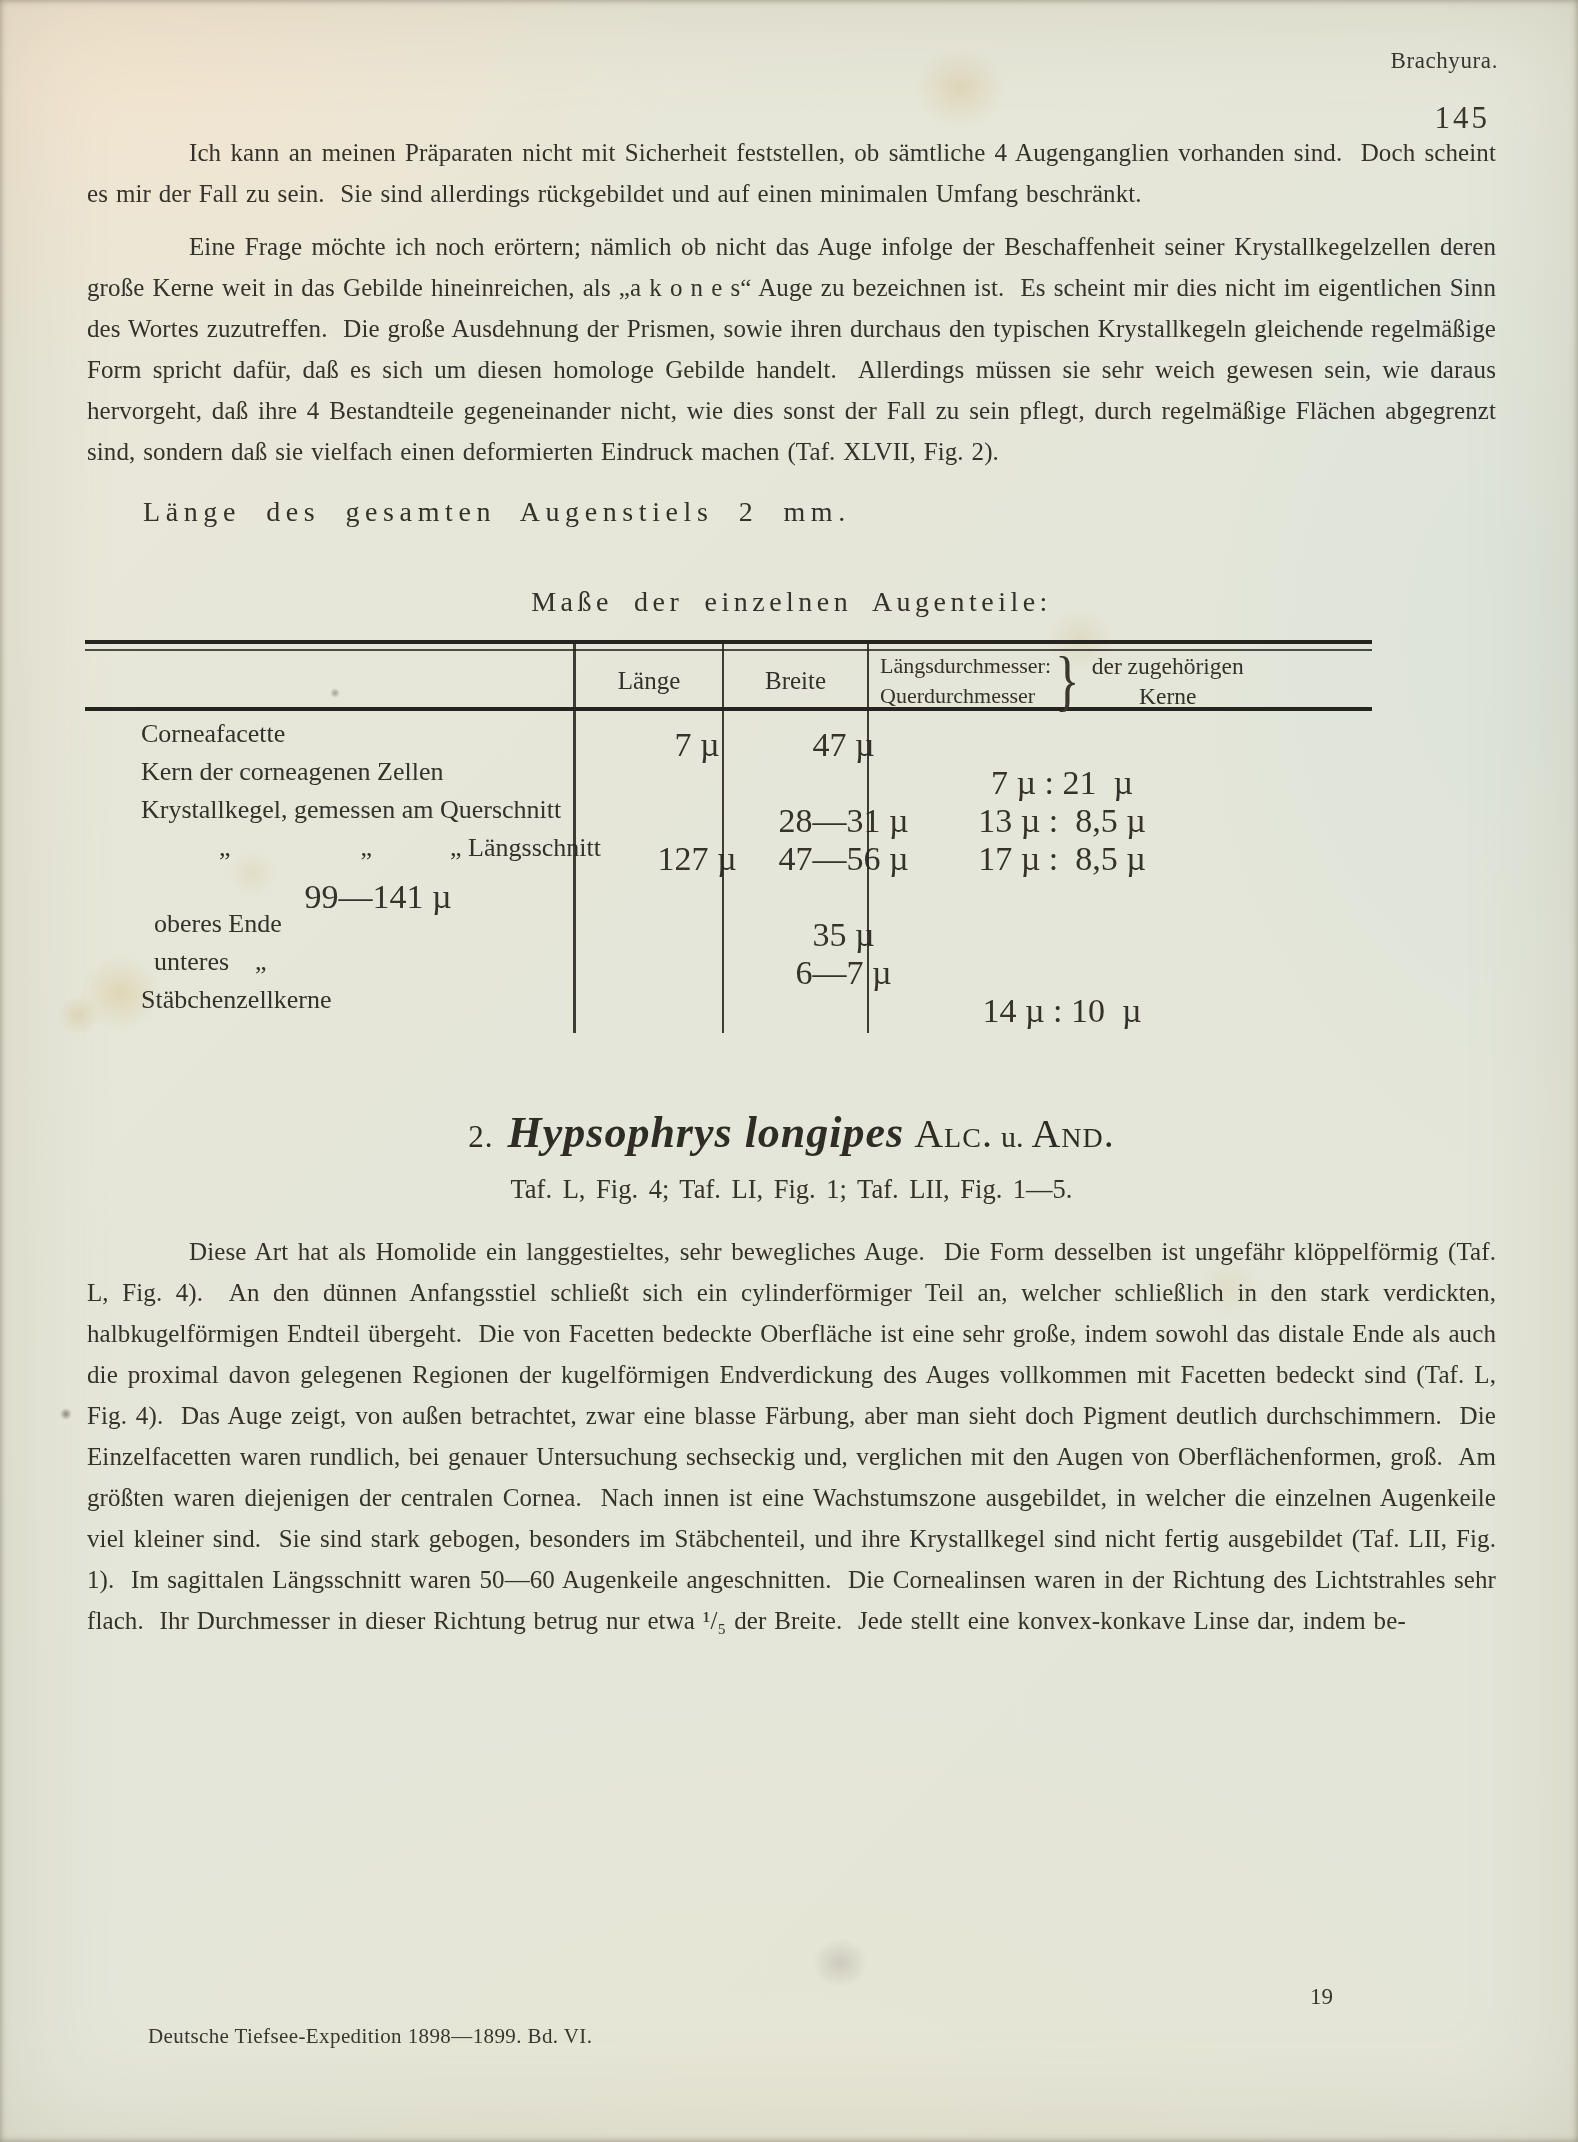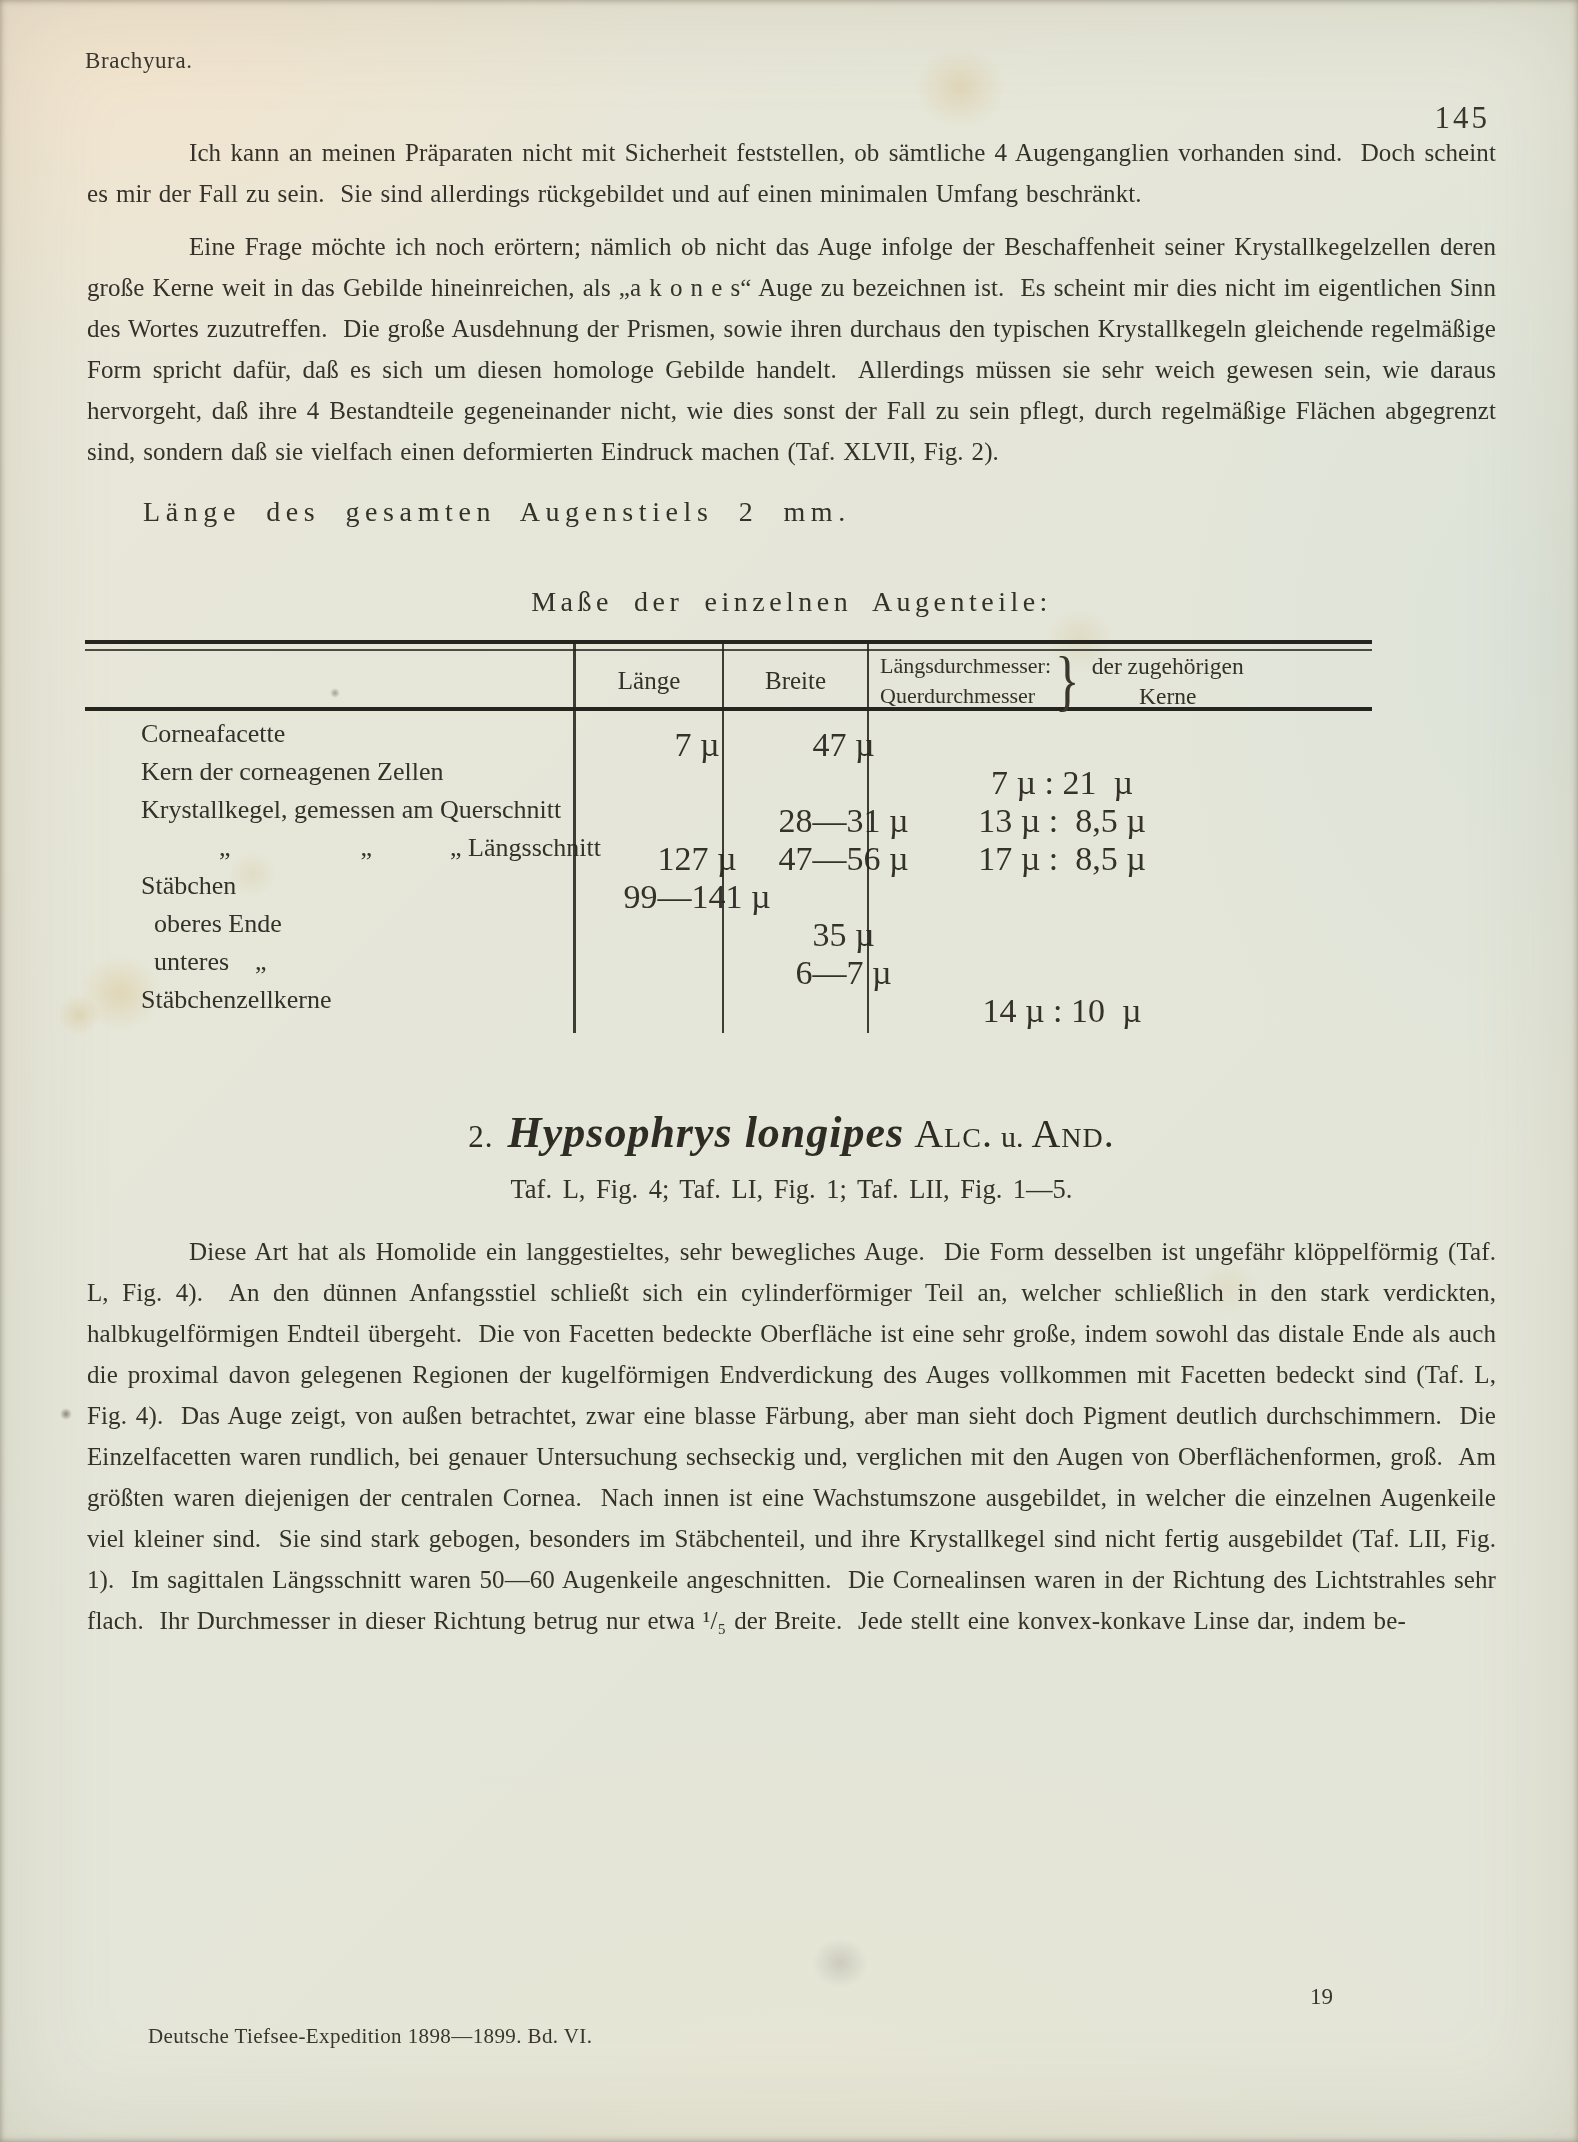--- a/index.html
+++ b/index.html
@@ -15,21 +15,21 @@
     background-image:
       radial-gradient(ellipse 900px 520px at 8% 3%, rgba(243,228,205,0.85), rgba(243,228,205,0) 60%),
       radial-gradient(ellipse 700px 900px at 100% 30%, rgba(213,224,218,0.5), rgba(213,224,218,0) 60%),
       radial-gradient(ellipse 1100px 650px at 50% 100%, rgba(233,229,211,0.6), rgba(233,229,211,0) 70%),
       linear-gradient(135deg, #eae7d8, #e4e6d9 45%, #e3e5d8);
     box-shadow: inset 0 0 7px rgba(90,80,60,0.55), inset 0 0 110px rgba(150,135,105,0.22);
   }
   .content { position: absolute; inset: 0; padding: 48px 80px 0 85px; }
 
   .running-head {
-    text-align: left;
+    text-align: right;
     font-size: 23px;
     letter-spacing: 0.6px;
     color: #3a362e;
   }
   .page-number {
     position: absolute;
     top: 100px; right: 88px;
     font-size: 31px;
     letter-spacing: 3px;
     color: #3a362e;
@@ -201,21 +201,20 @@
           <div class="val">28—31 µ</div>
           <div class="val val-kerne">13 µ :  8,5 µ</div>
         </div>
         <div class="trow">
           <div class="tlabel">   „     „   „ Längsschnitt</div>
           <div class="val">127 µ</div>
           <div class="val">47—56 µ</div>
           <div class="val val-kerne">17 µ :  8,5 µ</div>
         </div>
         <div class="trow">
-          <div class="tlabel">Stäbchen</div>
           <div class="val">99—141 µ</div>
           <div class="val"></div>
           <div class="val val-kerne"></div>
         </div>
         <div class="trow">
           <div class="tlabel"> oberes Ende</div>
           <div class="val"></div>
           <div class="val">35 µ</div>
           <div class="val val-kerne"></div>
         </div>

